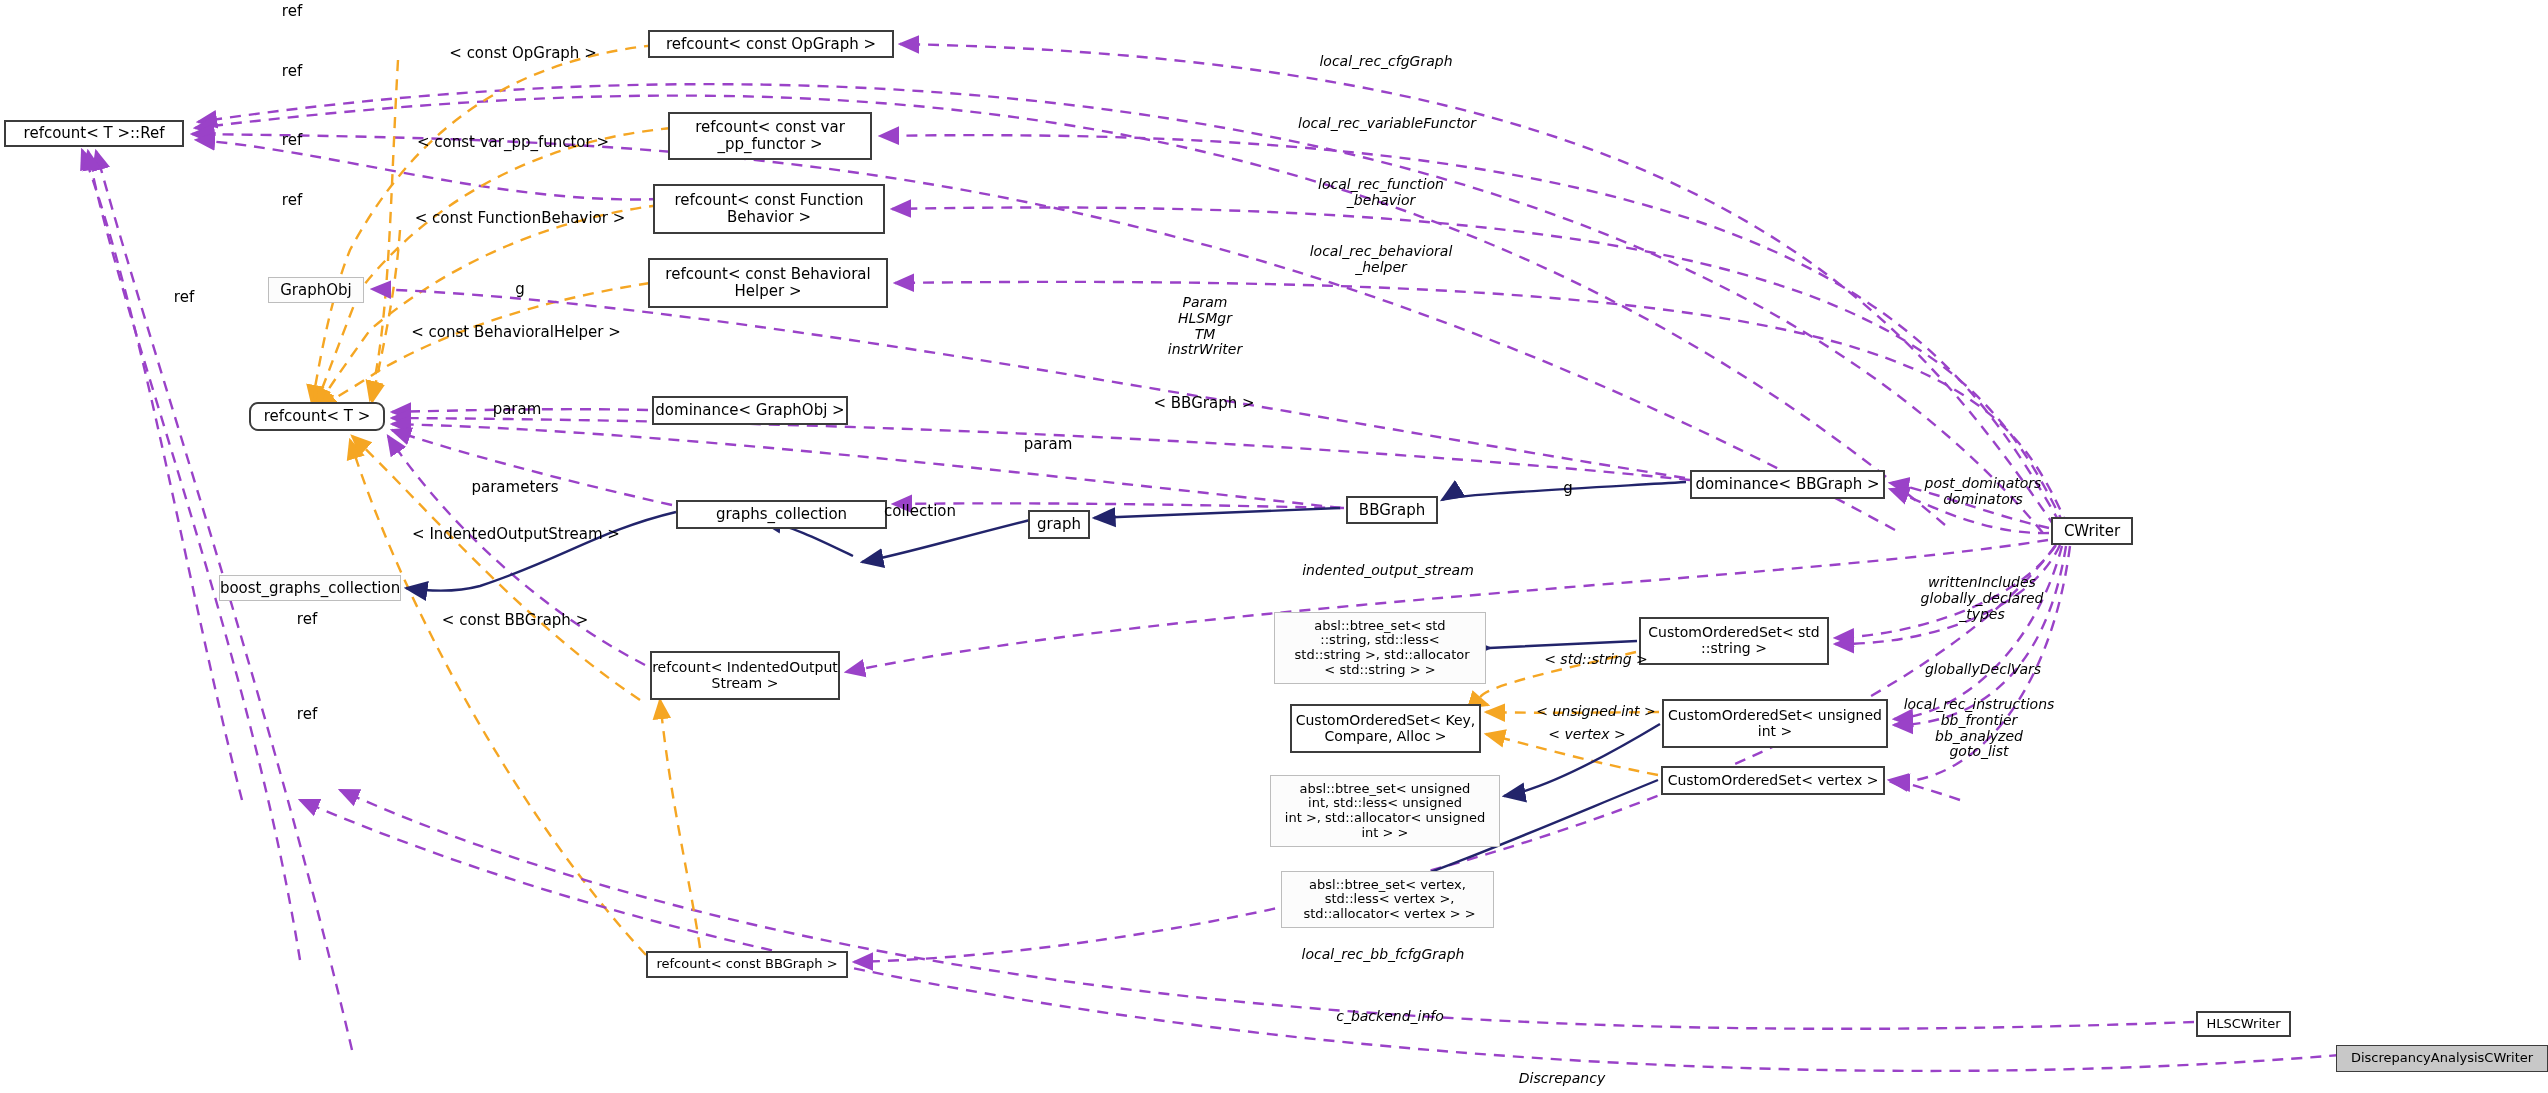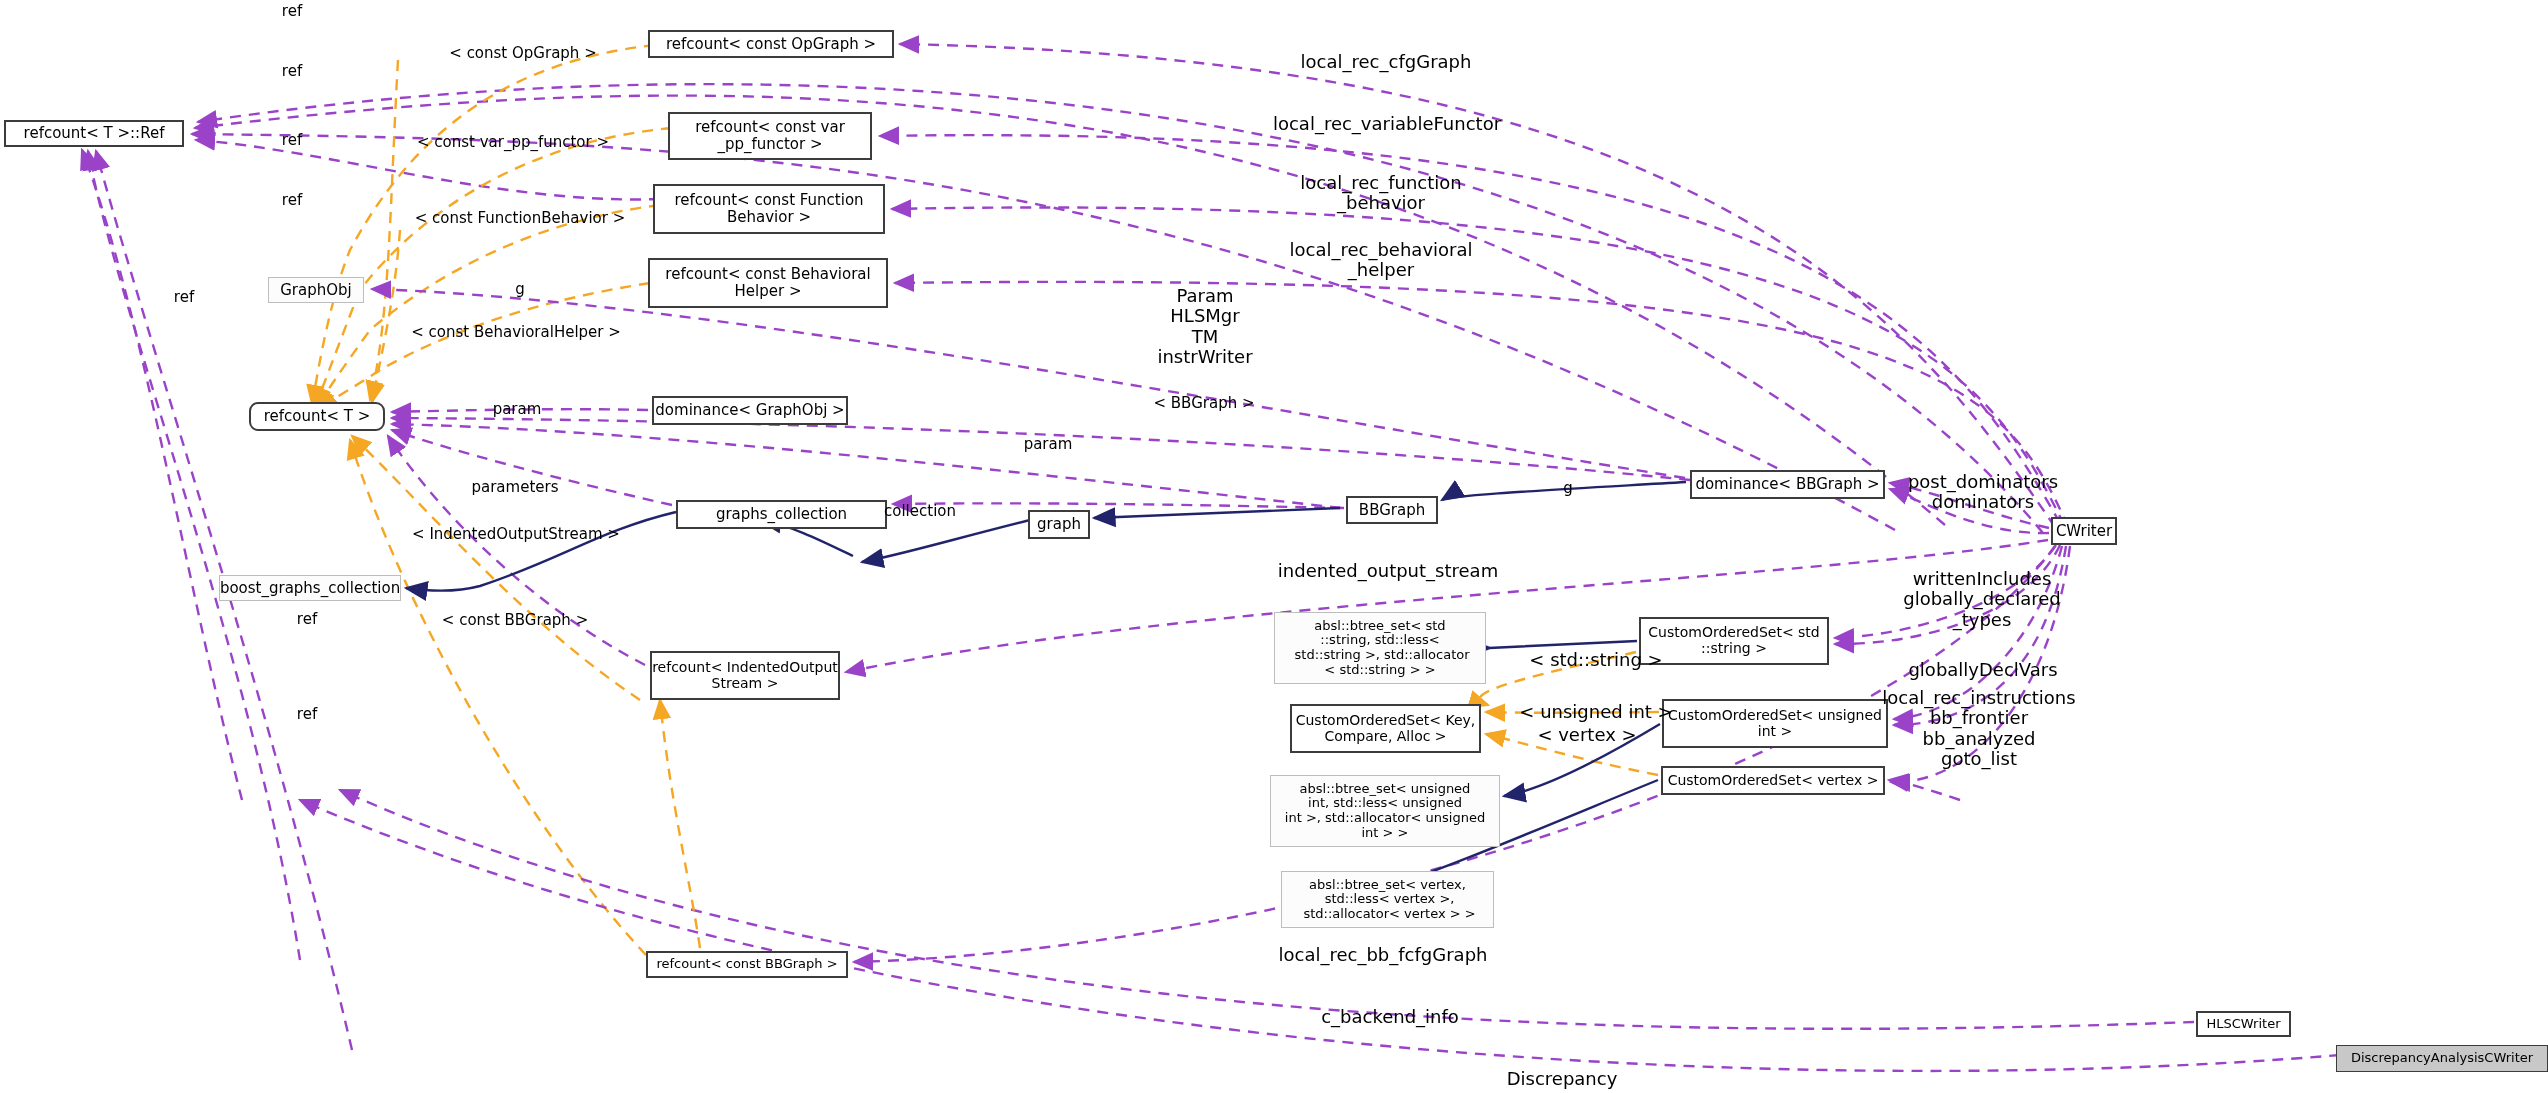--- a/index.html
+++ b/index.html
@@ -39,21 +39,21 @@
     position:absolute;
     color:#000000;
     font-size:15px;
     line-height:1.13;
     text-align:center;
     white-space:pre;
     z-index:4;
     transform:translate(-50%,-50%);
     pointer-events:none;
   }
-  .elabel.sm{font-size:18px;}
+  .elabel.sm{font-size:14px;font-style:italic;}
 </style>
 </head>
 <body>
 
 <div id="canvas">
 
   <svg id="edges" viewBox="0 0 2548 1093" xmlns="http://www.w3.org/2000/svg">
     <defs>
       <marker id="ah-p" markerWidth="9" markerHeight="9" refX="8" refY="4.5" orient="auto">
         <path d="M0,0.6 L9,4.5 L0,8.4 z" fill="#9a42c8"></path>
@@ -153,21 +153,21 @@
 Behavior &gt;</div>
   <div class="node solid" style="left:648px;top:258px; width:240px; height:50px;">refcount&lt; const Behavioral
 Helper &gt;</div>
   <div class="node faint" style="left:268px;top:277px;  width:96px;  height:26px;">GraphObj</div>
   <div class="node solid" style="left:249px;top:402px;  width:136px; height:29px;border-radius:9px;">refcount&lt; T &gt;</div>
   <div class="node solid" style="left:652px;top:396px;  width:196px; height:29px;">dominance&lt; GraphObj &gt;</div>
   <div class="node solid" style="left:676px;top:500px;  width:211px; height:29px;">graphs_collection</div>
   <div class="node solid" style="left:1028px;top:510px; width:62px;  height:29px;">graph</div>
   <div class="node solid" style="left:1346px;top:496px; width:92px;  height:28px;">BBGraph</div>
   <div class="node solid" style="left:1690px;top:470px; width:195px; height:29px;">dominance&lt; BBGraph &gt;</div>
-  <div class="node solid" style="left:2051px;top:517px; width:66px;  height:28px;">CWriter</div>
+  <div class="node solid" style="left:2051px;top:517px; width:82px;  height:28px;">CWriter</div>
   <div class="node faint" style="left:219px;top:575px;  width:182px; height:26px;">boost_graphs_collection</div>
   <div class="node solid small" style="left:650px;top:651px; width:190px; height:49px;">refcount&lt; IndentedOutput
 Stream &gt;</div>
   <div class="node faint tiny" style="left:1274px;top:612px; width:212px; height:72px;">absl::btree_set&lt; std
 ::string, std::less&lt;
  std::string &gt;, std::allocator
 &lt; std::string &gt; &gt;</div>
   <div class="node solid small" style="left:1639px;top:617px; width:190px; height:48px;">CustomOrderedSet&lt; std
 ::string &gt;</div>
   <div class="node solid small" style="left:1290px;top:704px; width:191px; height:49px;">CustomOrderedSet&lt; Key,

